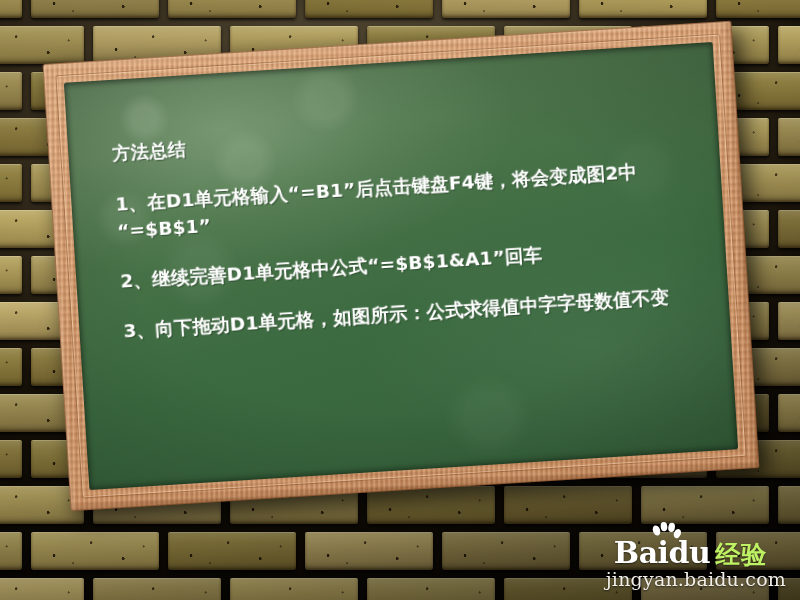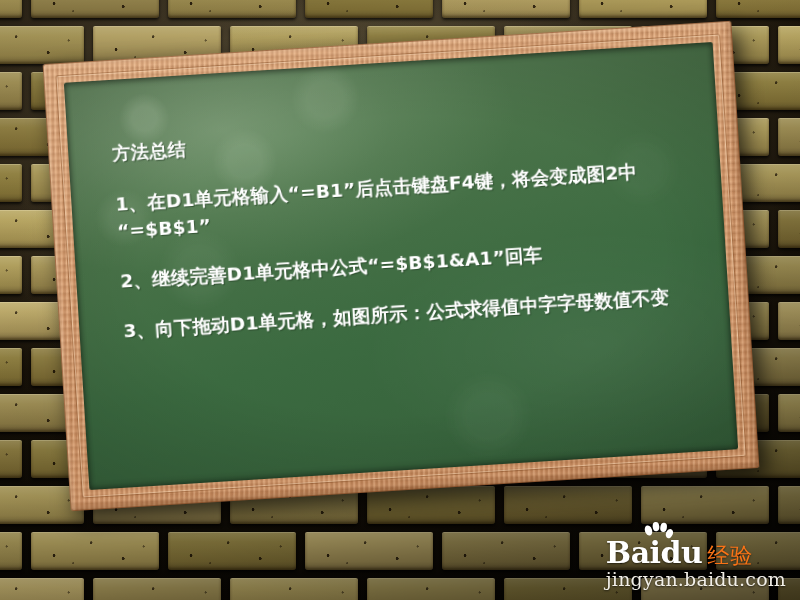--- a/index.html
+++ b/index.html
@@ -235,32 +235,33 @@
     position: relative;
     display: flex;
     align-items: baseline;
     color: #ffffff;
     font-family: "DejaVu Serif", "Liberation Serif", serif;
     font-size: 30px;
     font-weight: bold;
     line-height: 1;
     letter-spacing: -0.5px;
     text-shadow: 0 1px 2px rgba(0,0,0,0.55);
+    margin-left: 8px;
   }
   .wm-paw {
     position: absolute;
     left: 37px;
     top: -16px;
     width: 30px;
     height: 26px;
   }
   .wm-cn {
-    color: #f97316;
-    font-size: 22px;
-    font-weight: normal;
+    color: #bef264;
+    font-size: 25px;
+    font-weight: bold;
     line-height: 1;
     letter-spacing: 1px;
     text-shadow: 0 1px 2px rgba(0,0,0,0.55);
     padding-bottom: 1px;
   }
   .wm-url {
     color: #f2efe8;
     font-family: "DejaVu Serif", "Liberation Serif", serif;
     font-size: 19px;
     letter-spacing: 0.2px;

